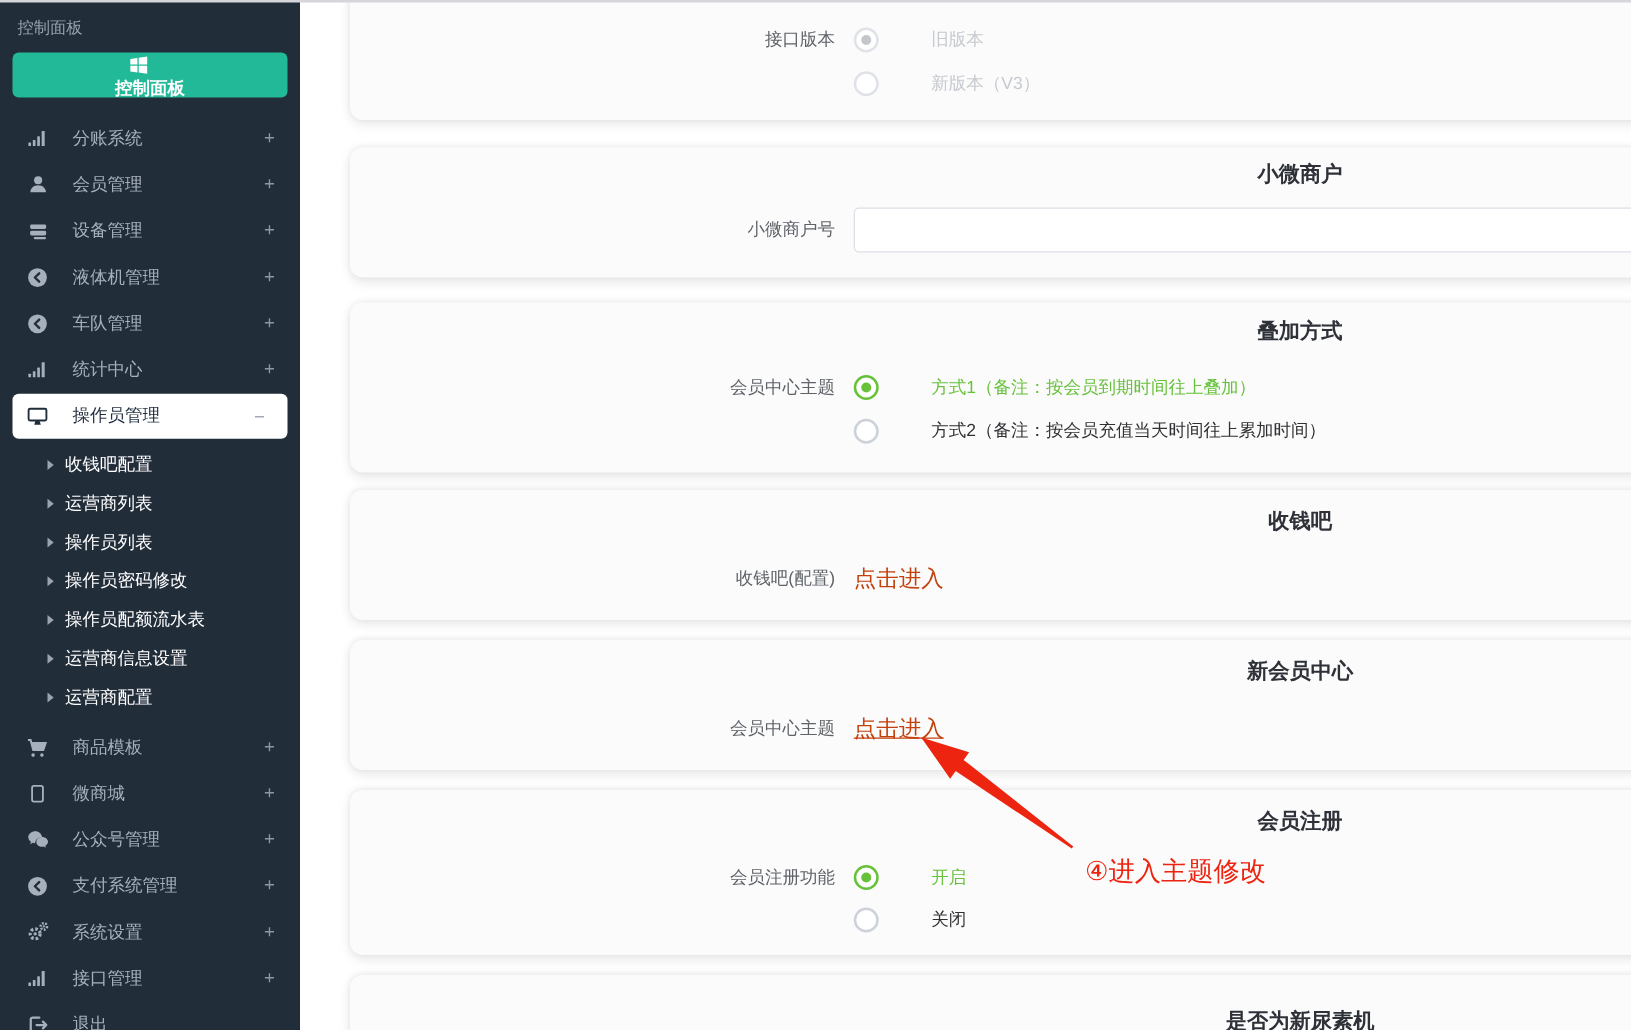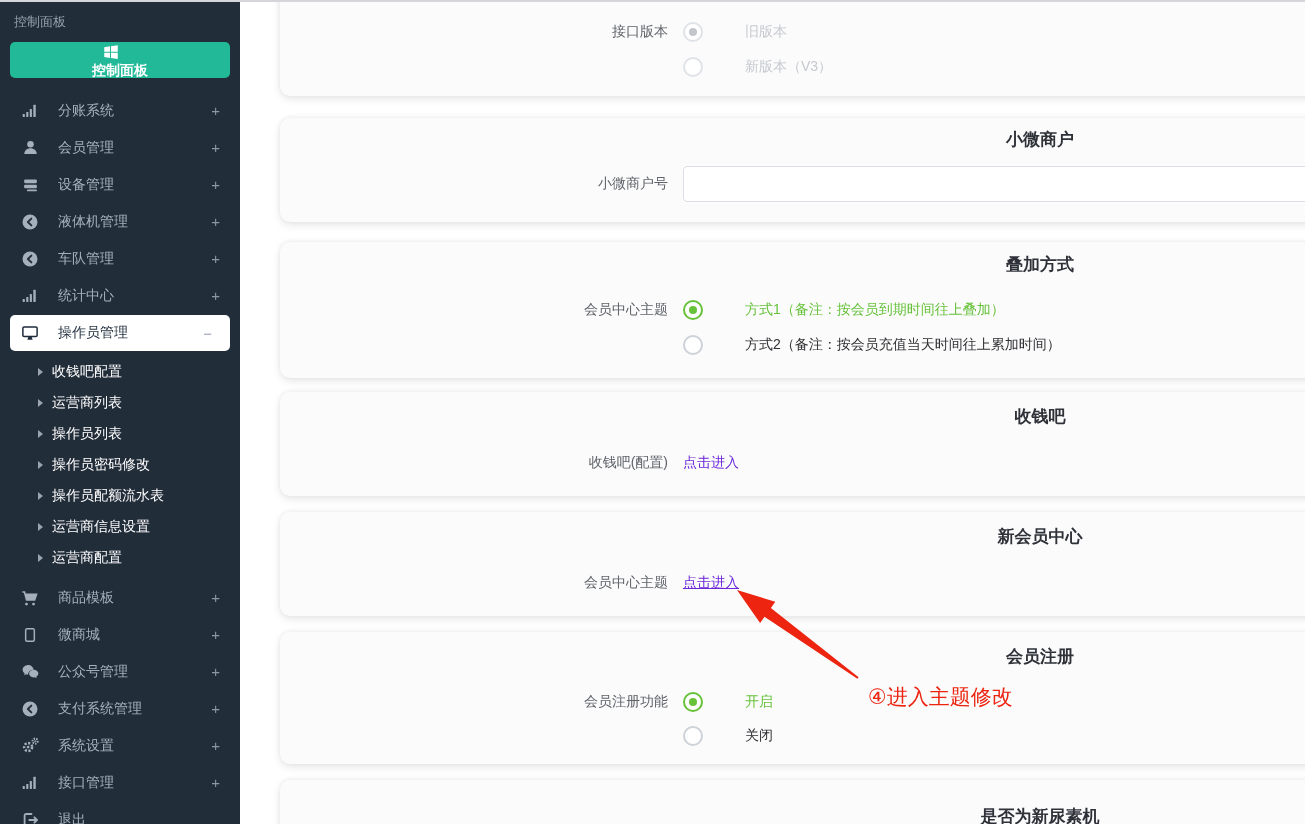--- a/index.html
+++ b/index.html
@@ -85,21 +85,21 @@
   .radio.checked { border-color:#67c23a; }
   .radio.checked::after {
     content:""; position:absolute; left:4px; top:4px; width:8px; height:8px;
     border-radius:50%; background:#67c23a;
   }
   .radio.disabled { border-color:#dfe2e7; }
   .radio.disabled.checked::after { background:#c3c7cc; }
   .radio-label { margin-left:10px; font-size:14px; color:#303133; white-space:nowrap; }
   .radio-label.green { color:#67c23a; }
   .radio-label.muted { color:#c6c9ce; }
-  .link { color:#6d28d9; font-size:14px; cursor:pointer; text-decoration:none; }
+  .link { color:#c2410c; font-size:18px; cursor:pointer; text-decoration:none; }
   .link.underline { text-decoration:underline; }
 
   .annotation-arrow { position:absolute; left:0; top:0; pointer-events:none; z-index:20; }
   .annotation-text {
     position:absolute; left:628px; top:683px; color:#ec2410;
     font-size:21px; z-index:21; white-space:nowrap;
   }
 </style>
 </head>
 <body>

